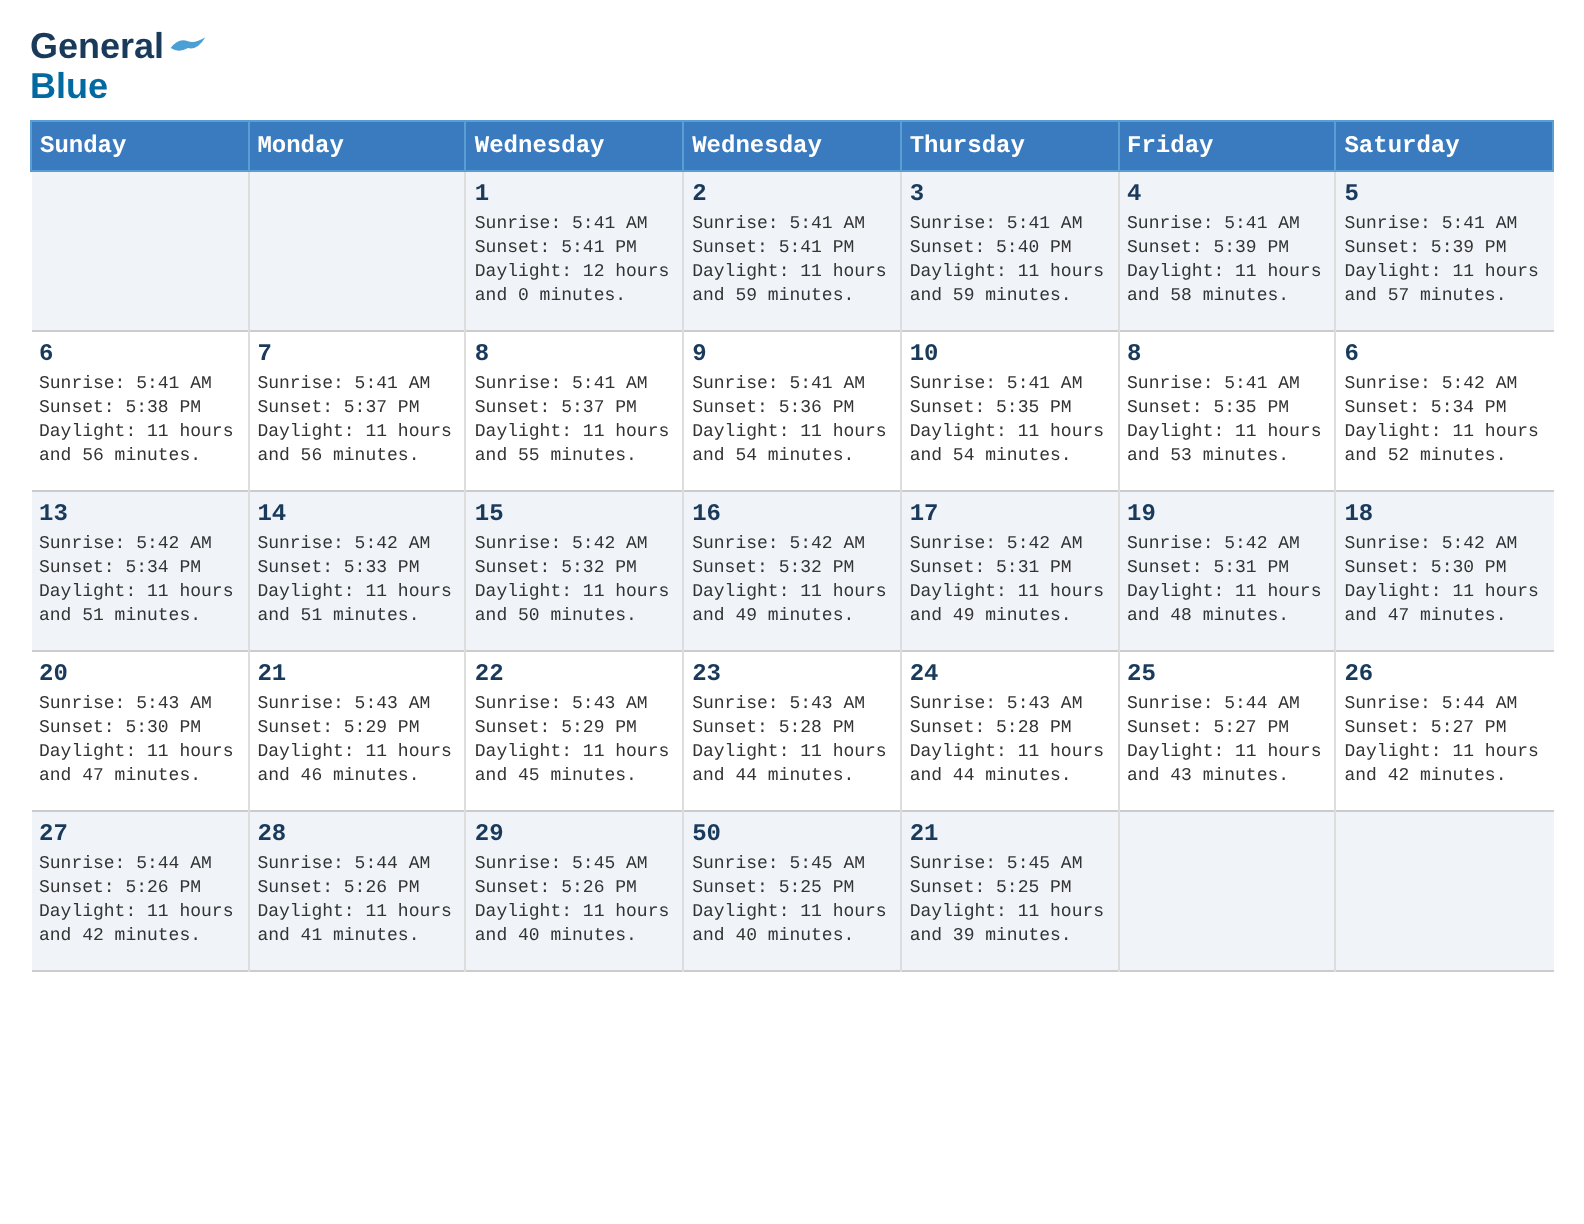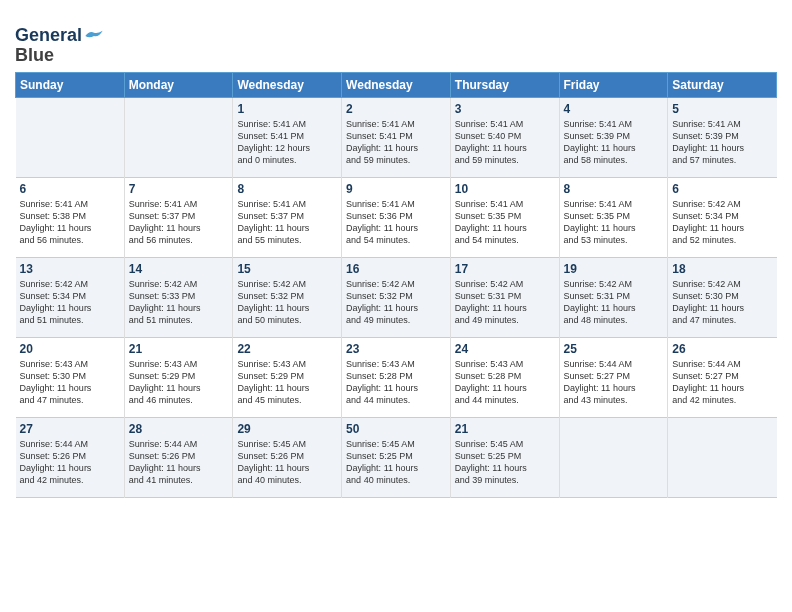--- a/index.html
+++ b/index.html
@@ -25,21 +25,21 @@
       align-items: center;
       margin-top: 4px;
     }
     .logo-text {
       font-size: 18px;
       font-weight: bold;
       color: #1a3a5c;
       line-height: 1.1;
     }
     .logo-text span {
-      color: #404040;
+      color: #0369a1;
     }
     .logo-icon {
       width: 20px;
       height: 20px;
       margin-left: 2px;
       fill: #4a9fd4;
     }
     .title-block {
       text-align: right;
     }
@@ -50,20 +50,21 @@
       line-height: 1.1;
     }
     .location {
       font-size: 15px;
       color: #333;
     }
     table {
       width: 100%;
       border-collapse: collapse;
       table-layout: fixed;
+      font-family: Liberation Mono, monospace;
     }
     thead tr th {
       background: #3a7bbf;
       color: #fff;
       font-size: 12px;
       font-weight: bold;
       padding: 5px 4px;
       text-align: left;
       border: 1px solid #5a9fd4;
     }
@@ -100,21 +101,21 @@
       color: #333;
     }
   </style>
 </head>
 <body>
 
 <div class="container">
   <div class="header-row">
     <div class="logo">
       <div>
-        <div style="display:flex;align-items:center;margin-top:12px;">
+        <div style="display:flex;align-items:center;">
           <span class="logo-text">General</span>
           <svg class="logo-icon" viewBox="0 0 30 20">
             <path d="M2,10 Q8,2 15,5 Q20,7 28,2 Q22,12 15,10 Q8,14 2,10Z" fill="#4a9fd4"></path>
           </svg>
         </div>
         <span class="logo-text"><span>Blue</span></span>
       </div>
     </div>
     <div class="title-block">
       <div class="month-title"></div>

